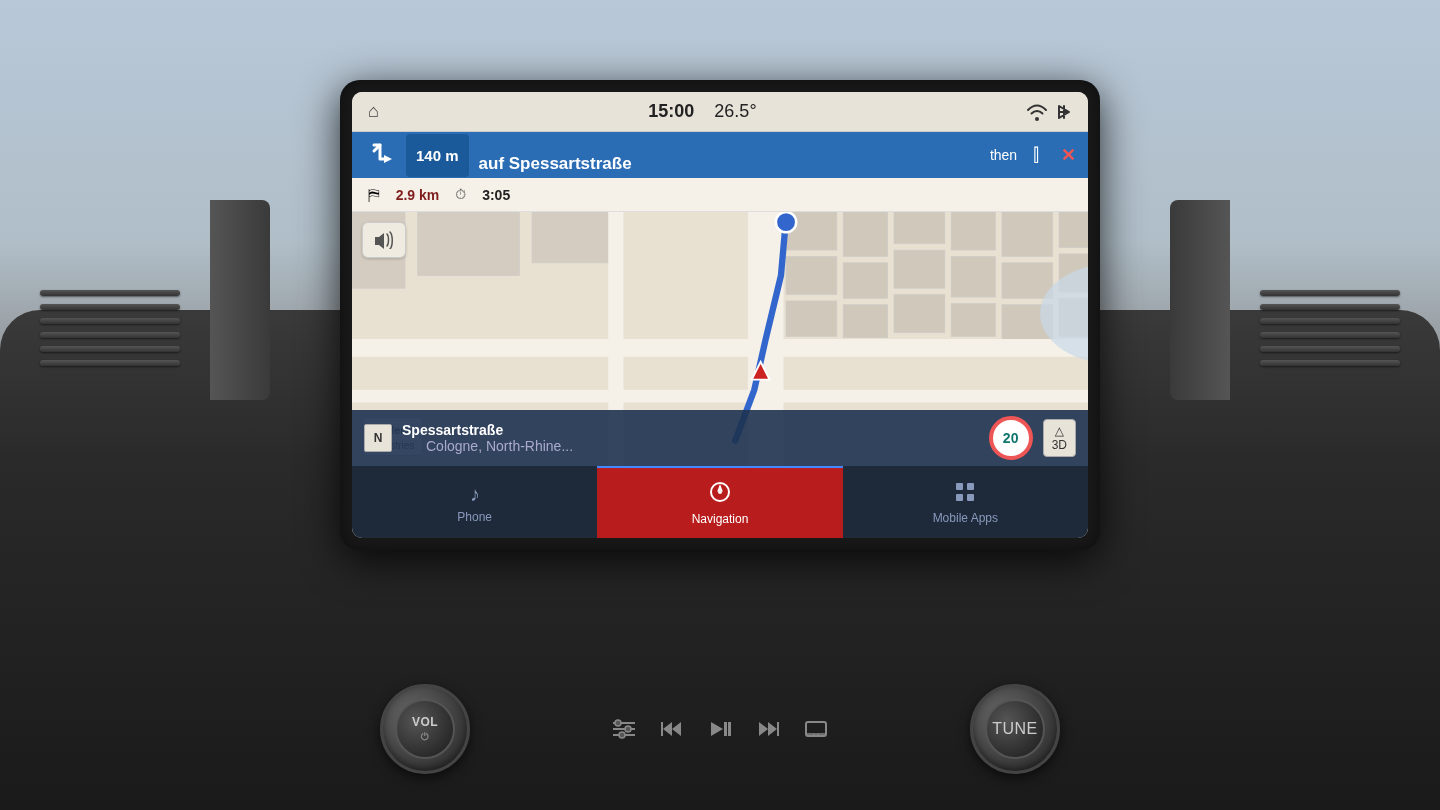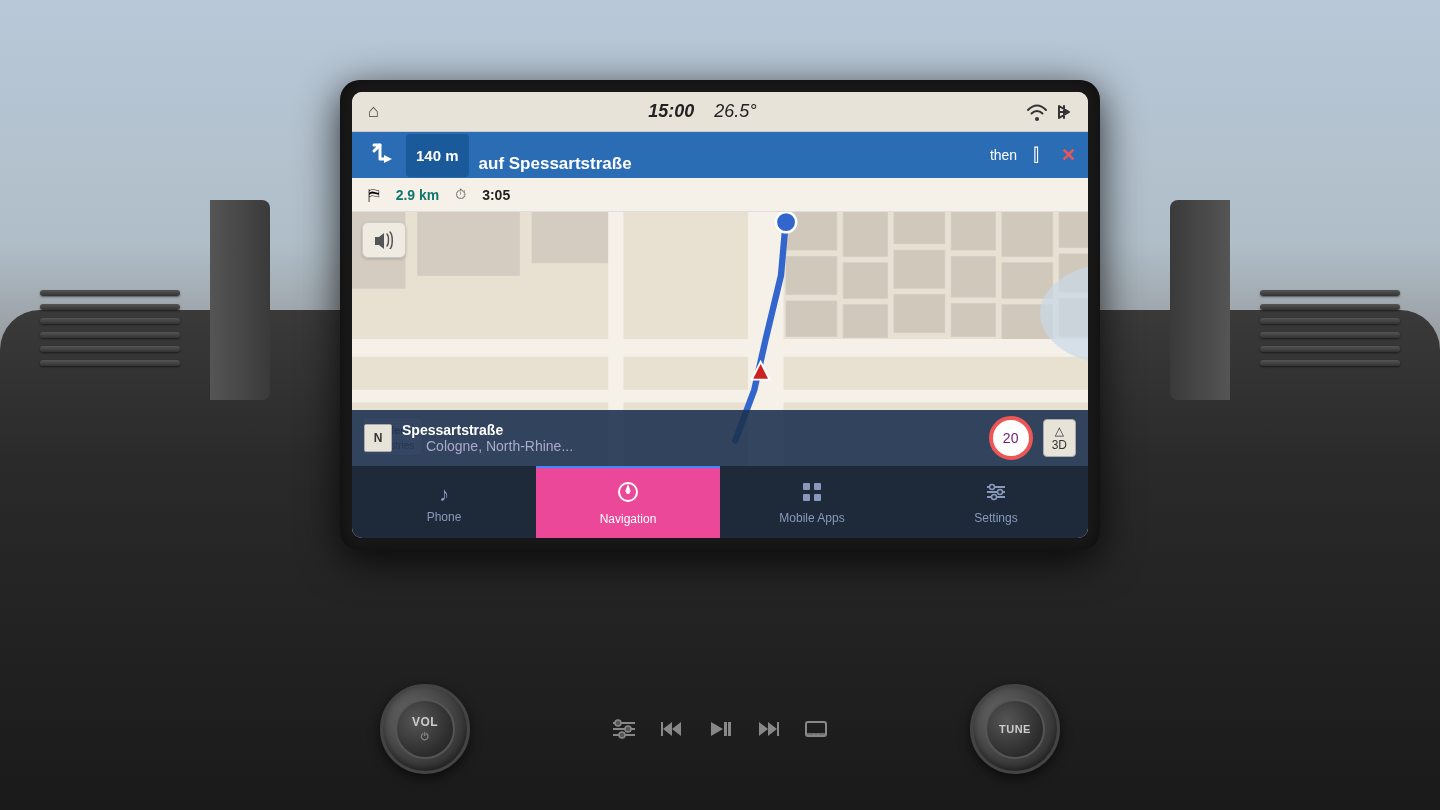--- a/index.html
+++ b/index.html
@@ -101,21 +101,20 @@
       height: 40px;
     }
     .home-icon {
       font-size: 18px;
       color: #444;
     }
     .time-temp {
       display: flex;
       gap: 20px;
       align-items: center;
-      font-style: italic;
     }
     .time { font-size: 18px; font-weight: bold; color: #222; }
     .temp { font-size: 18px; color: #222; }
     .status-icons {
       display: flex;
       gap: 8px;
       align-items: center;
     }
 
     
@@ -175,21 +174,21 @@
       height: 34px;
       border-bottom: 1px solid #ddd;
       gap: 16px;
     }
     .checkered-flag {
       font-size: 16px;
     }
     .route-distance {
       font-size: 14px;
       font-weight: bold;
-      color: #0f766e;
+      color: #7f1d1d;
     }
     .route-time-icon {
       font-size: 14px;
       color: #555;
     }
     .route-time {
       font-size: 14px;
       font-weight: bold;
       color: #222;
     }
@@ -286,22 +285,22 @@
     .speed-limit {
       width: 44px;
       height: 44px;
       border-radius: 50%;
       border: 4px solid #e55;
       background: white;
       display: flex;
       align-items: center;
       justify-content: center;
       font-size: 14px;
-      font-weight: normal;
-      color: #701a75;
+      font-weight: bold;
+      color: #0f766e;
     }
 
     .view-3d {
       background: #e8e3d8;
       border: 1px solid #aaa;
       border-radius: 4px;
       padding: 4px 8px;
       font-size: 12px;
       color: #333;
       cursor: pointer;
@@ -322,21 +321,21 @@
       flex-direction: column;
       align-items: center;
       justify-content: center;
       gap: 4px;
       cursor: pointer;
       color: #8899bb;
       border-top: 2px solid transparent;
     }
     .nav-item.active {
       color: white;
-      background: #ec4899;
+      background: #b91c1c;
       border-top: 2px solid #4488ff;
     }
     .nav-item-icon {
       font-size: 20px;
     }
     .nav-item-label {
       font-size: 12px;
     }
 
     
@@ -593,33 +592,20 @@
           <span class="nav-item-icon">
             <svg width="20" height="20" viewBox="0 0 20 20" fill="none">
               <rect x="1" y="1" width="7" height="7" rx="1" fill="#8899bb"></rect>
               <rect x="12" y="1" width="7" height="7" rx="1" fill="#8899bb"></rect>
               <rect x="1" y="12" width="7" height="7" rx="1" fill="#8899bb"></rect>
               <rect x="12" y="12" width="7" height="7" rx="1" fill="#8899bb"></rect>
             </svg>
           </span>
           <span class="nav-item-label">Mobile Apps</span>
         </div>
-        <div class="nav-item">
-          <span class="nav-item-icon">
-            <svg width="20" height="20" viewBox="0 0 20 20" fill="none">
-              <line x1="1" y1="5" x2="19" y2="5" stroke="#8899bb" stroke-width="2"></line>
-              <line x1="1" y1="10" x2="19" y2="10" stroke="#8899bb" stroke-width="2"></line>
-              <line x1="1" y1="15" x2="19" y2="15" stroke="#8899bb" stroke-width="2"></line>
-              <circle cx="6" cy="5" r="2.5" fill="#1e2a3a" stroke="#8899bb" stroke-width="1.5"></circle>
-              <circle cx="14" cy="10" r="2.5" fill="#1e2a3a" stroke="#8899bb" stroke-width="1.5"></circle>
-              <circle cx="8" cy="15" r="2.5" fill="#1e2a3a" stroke="#8899bb" stroke-width="1.5"></circle>
-            </svg>
-          </span>
-          <span class="nav-item-label">Settings</span>
-        </div>
       </div>
 
     </div>
   </div>
 
   <div class="physical-controls">
 
     <div class="knob">
       <div class="knob-inner">
         <div style="display:flex;flex-direction:column;align-items:center;gap:2px;">
@@ -666,18 +652,18 @@
           <rect x="1" y="2" width="20" height="14" rx="2" stroke="#888" stroke-width="2" fill="none"></rect>
           <line x1="1" y1="14" x2="21" y2="14" stroke="#888" stroke-width="1.5"></line>
           <line x1="9" y1="14" x2="9" y2="17" stroke="#888" stroke-width="1.5"></line>
           <line x1="13" y1="14" x2="13" y2="17" stroke="#888" stroke-width="1.5"></line>
         </svg>
       </div>
     </div>
 
     <div class="knob">
       <div class="knob-inner">
-        <span style="font-size:11px;font-weight:bold;color:#ccc;text-align:center;">TUNE</span>
+        <span style="font-size:16px;font-weight:normal;color:#ccc;text-align:center;">TUNE</span>
       </div>
     </div>
   </div>
 
 </div>
 
 </body></html>

